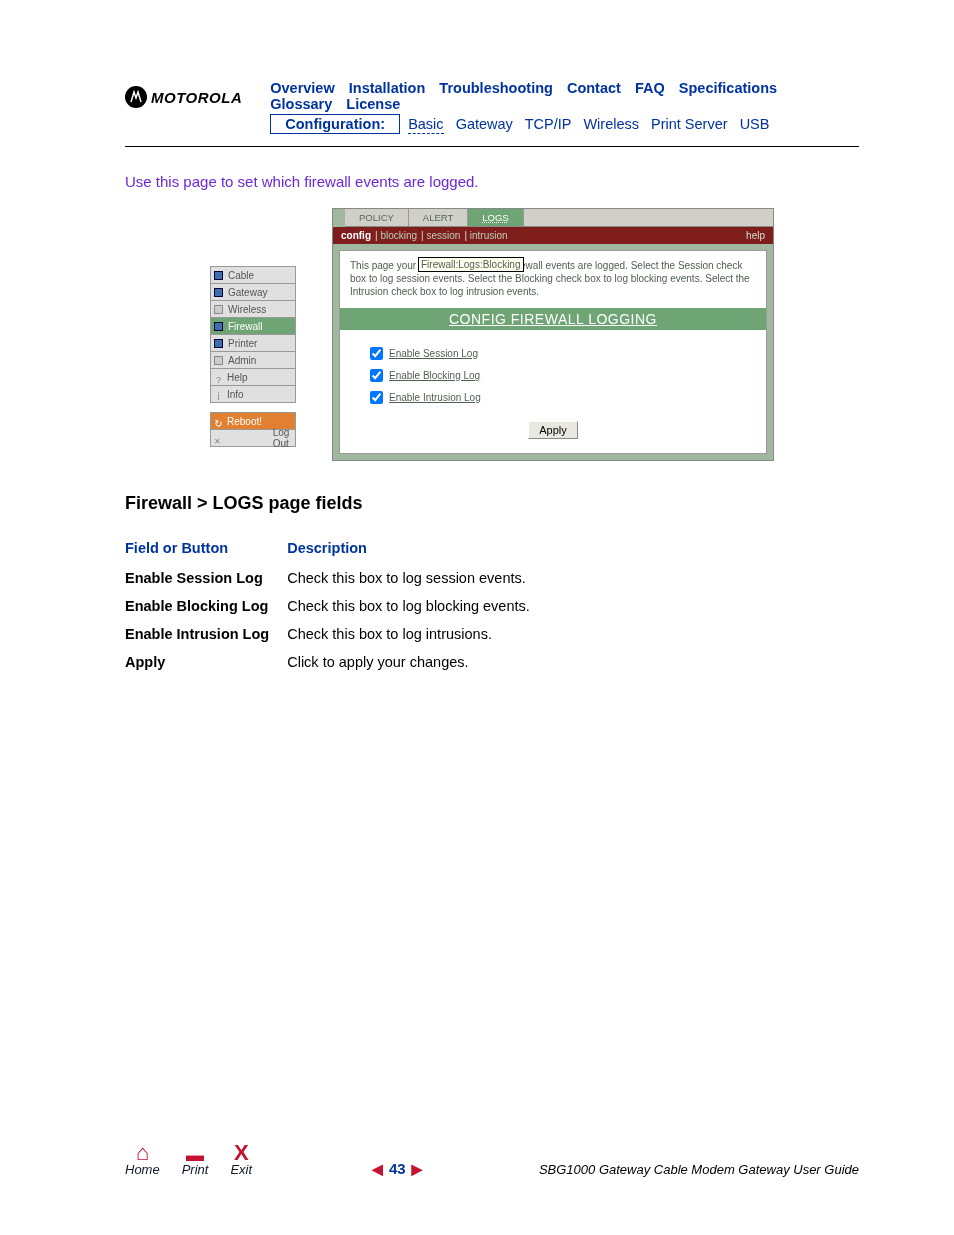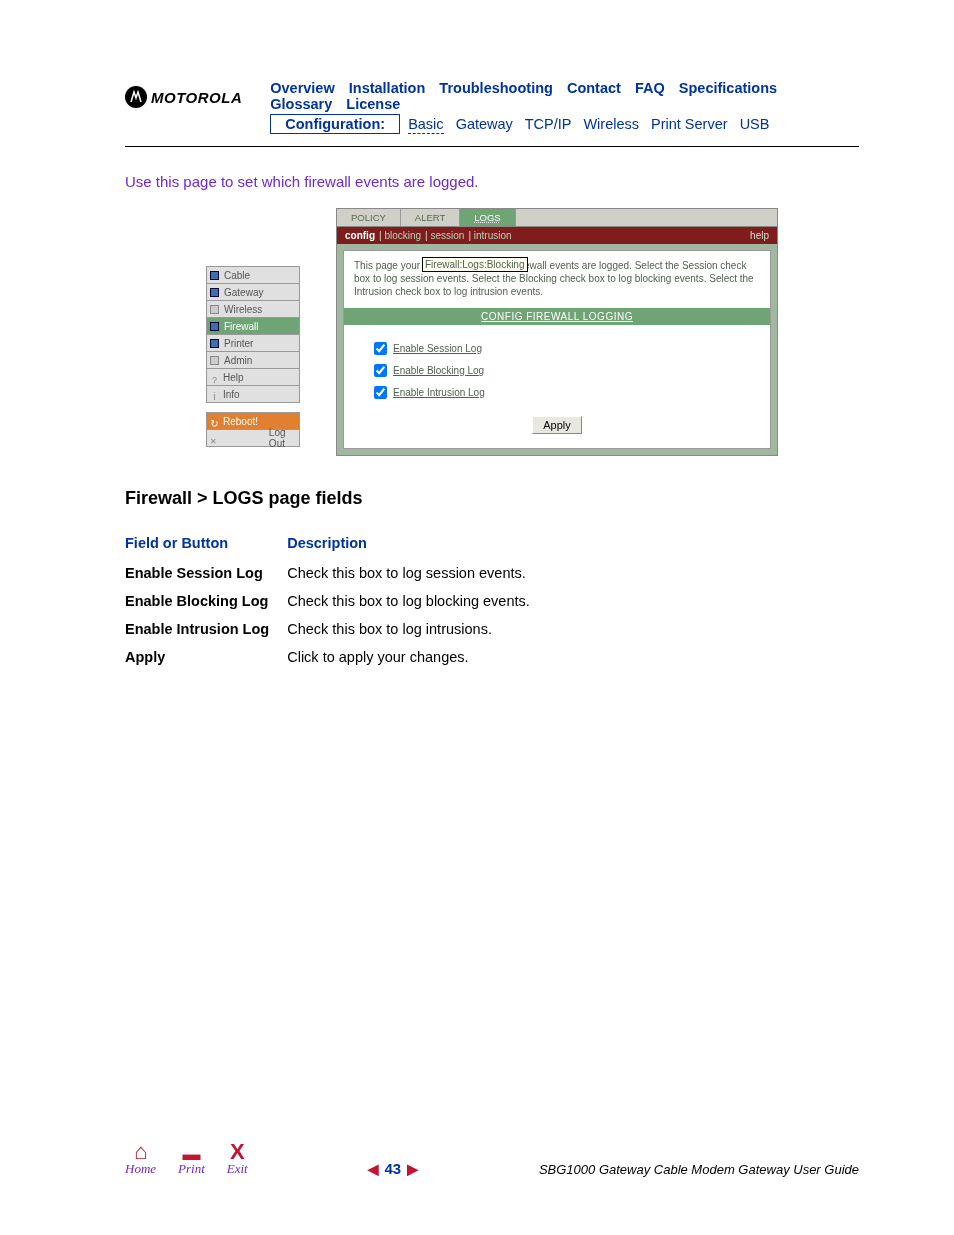--- a/index.html
+++ b/index.html
@@ -83,21 +83,21 @@
     display: flex;
     justify-content: center;
     margin-bottom: 32px;
   }
   .admin-ui {
     display: flex;
     font-family: Verdana, Geneva, sans-serif;
     font-size: 10px;
   }
   .sidebar {
-    width: 94px;
+    width: 86px;
     margin-top: 58px;
     margin-right: 36px;
   }
   .side-item {
     display:flex;
     align-items:center;
     border: 1px solid #999;
     background: #e0e0e0;
     padding: 2px 3px;
     margin-bottom: -1px;
@@ -118,20 +118,21 @@
   .side-bullet.r::before { content:"↻"; color:#fff;}
   .content-pane {
     width: 440px;
     background: #a0b8a0;
     border: 1px solid #888;
   }
   .tab-row {
     display:flex;
     background: #d0d0c8;
     border-bottom: 1px solid #888;
+    margin-left: 12px;
   }
   .tab {
     padding: 3px 14px;
     border-right: 1px solid #999;
     color: #556b55;
     font-size: 9.5px;
     cursor:pointer;
   }
   .tab.active { background:#6fa574; color:#fff; text-decoration: underline dotted;}
   .subtab-row {
@@ -154,21 +155,21 @@
   .pane-desc { font-size:10px; color:#506050; line-height:1.3; position:relative;}
   .tooltip-box {
     position:absolute; top:-2px; left:68px;
     background:#fffff0; border:1px solid #000;
     font-size:10px; padding:0 2px;
   }
   .config-banner {
     background: #6fa574; color:#fff;
     text-align:center;
     padding: 3px 0;
-    font-size:10px;
+    font-size:14px;
     text-decoration: underline;
     margin: 10px -10px 14px -10px;
     letter-spacing: 0.5px;
   }
   .check-row { display:flex; align-items:center; margin: 3px 0 3px 16px; color:#506050;}
   .check-row input { margin-right: 6px; }
   .check-row a { color:#506050; text-decoration: underline; font-size:10px;}
   .apply-row { text-align:center; margin-top:14px;}
   .apply-btn {
     font-family: Arial; font-size:11px;
@@ -180,21 +181,21 @@
   .fields-table { border-collapse: collapse; }
   .fields-table th { text-align:left; color:#0033a0; font-weight:bold; font-size:14.5px; padding: 0 18px 14px 0;}
   .fields-table td { font-size:14.5px; padding: 0 18px 12px 0; vertical-align:top;}
   .fields-table td.fld { font-weight:bold; white-space:nowrap;}
   .footer {
     position:absolute; bottom: 58px; left:125px; right:95px;
     display:flex; align-items:flex-end;
   }
   .foot-btns { display:flex; gap:22px; align-items:flex-end;}
   .foot-btn { text-align:center; cursor:pointer;}
-  .foot-btn .lbl { font-style:italic; font-size:13px; color:#6d28d9; margin-top:-2px;font-family:Liberation Serif, serif;}
+  .foot-btn .lbl { font-style:italic; font-size:13px; color:#0f172a; margin-top:-2px;}
   .foot-icon { color:#c41230; font-size:22px; font-weight:bold; line-height:1;}
   .pager {
     margin-left: 120px; color:#0033a0; font-weight:bold; font-size:15px;
     display:flex; align-items:center; gap:6px;
   }
   .pager .arrow { color:#c41230; font-size:14px; cursor:pointer;}
   .guide-title { margin-left:auto; font-style:italic; font-size:13px; }
 </style>
 </head>
 <body>

